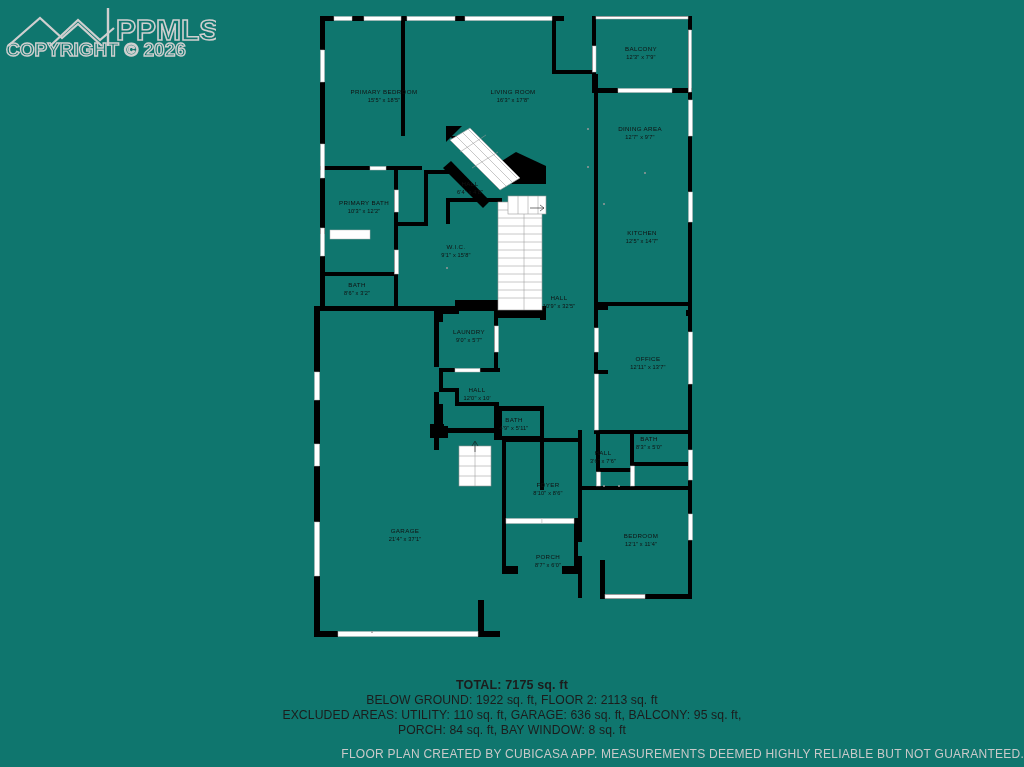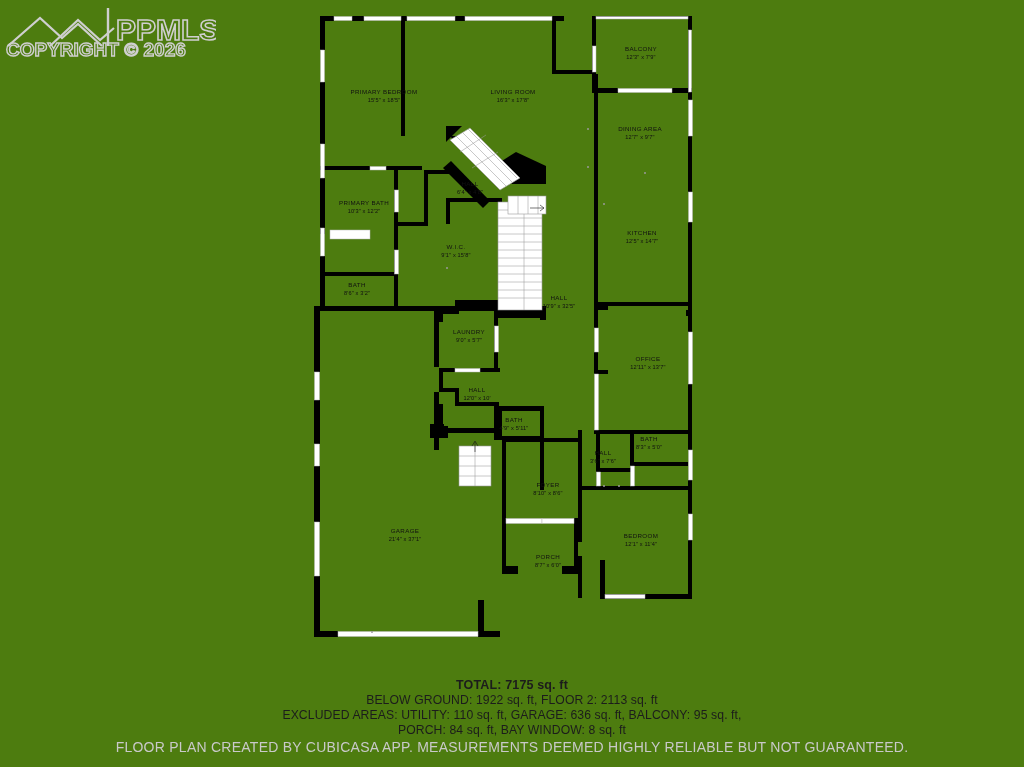--- a/index.html
+++ b/index.html
@@ -7,21 +7,21 @@
     margin: 0; padding: 0;
     width: 1024px; height: 767px;
     background: #ffffff;
     font-family: "Liberation Sans", sans-serif;
     overflow: hidden;
   }
   #page {
     position: relative;
     width: 1024px;
     height: 767px;
-    background: #4d7c0f;
+    background: #0f766e;
   }
 
   
   #watermark {
     position: absolute;
     left: 4px; top: 2px;
     width: 212px; height: 56px;
     pointer-events: none;
     user-select: none;
   }
@@ -49,25 +49,26 @@
     font-weight: bold;
     letter-spacing: .15px;
     line-height: 15px;
   }
   .ft-line {
     font-size: 12.2px;
     line-height: 15px;
     letter-spacing: .1px;
   }
   .ft-disclaim {
-    margin-top: 4px;
-    font-size: 14px;
+    margin-top: 11px;
+    font-size: 12px;
     color: #c9c9c9;
     letter-spacing: .25px;
     line-height: 11px;
+    text-align: right;
   }
 
   
   .rm-name {
     font-family: "Liberation Sans", sans-serif;
     font-size: 6.2px;
     fill: #111111;
     text-anchor: middle;
     letter-spacing: .35px;
   }

